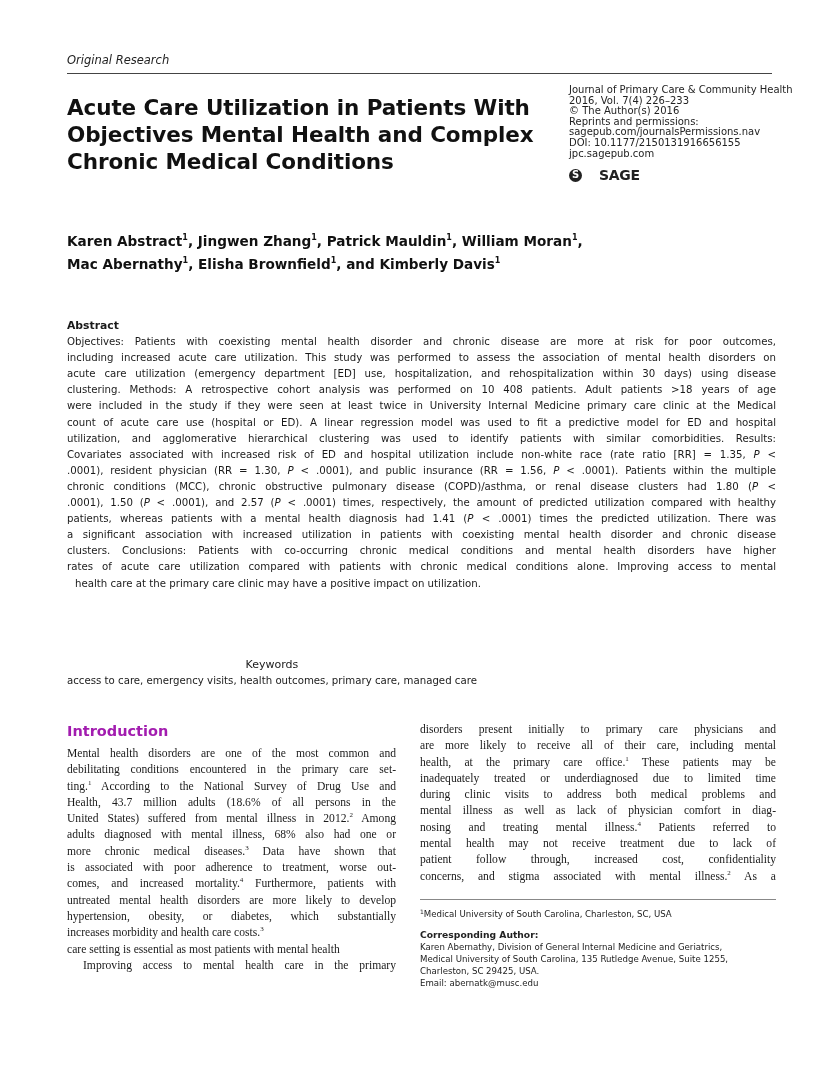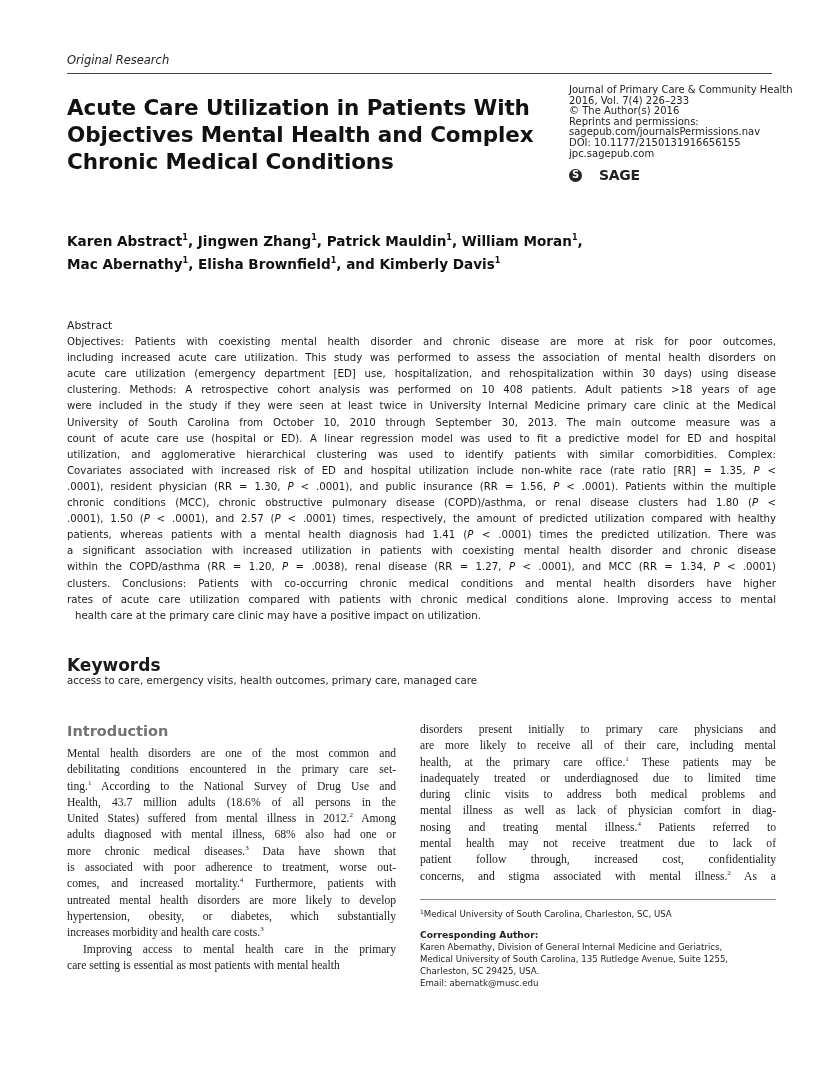--- a/index.html
+++ b/index.html
@@ -17,31 +17,31 @@
   .journal-info .jline { display: block; white-space: nowrap; }
   .sage-logo { position: absolute; left: 569px; top: 168px; display: flex; align-items: center; gap: 1px; }
   .sage-logo .sage-mark { width: 13px; height: 13px; border-radius: 50%; background: #222; color: #fff; font-size: 10px; font-weight: bold; display: flex; align-items: center; justify-content: center; line-height: 1; }
   .sage-logo .sage-text { font-size: 14px; font-weight: bold; color: #222; letter-spacing: -0.3px; line-height: 1; padding-left: 16px; }
 
   .authors { position: absolute; left: 67px; top: 228px; font-size: 13.6px; font-weight: bold; line-height: 19px; color: #111; }
   .authors .aline { display: block; white-space: nowrap; }
   .authors sup { font-size: 8px; vertical-align: 6px; font-weight: bold; }
 
   .abstract { position: absolute; left: 67px; top: 318px; width: 709px; font-size: 10.2px; line-height: 16.1px; color: #1a1a1a; }
-  .abstract .head { font-weight: normal; font-size: 10.8px; display: block; }
+  .abstract .head { font-weight: bold; font-size: 10.8px; display: block; }
   .abstract .aline { display: block; white-space: nowrap; text-align: justify; text-align-last: justify; }
   .abstract .aline.last { text-align-last: left; padding-left: 8px; }
   .abstract b { font-weight: normal; }
   .abstract i { font-style: italic; }
 
   .keywords { position: absolute; left: 67px; top: 657px; font-size: 10.2px; line-height: 16px; }
-  .keywords .head { font-weight: bold; font-size: 17px; display: block; }
+  .keywords .head { font-weight: normal; font-size: 11px; display: block; text-align: center; }
 
   .col-left { position: absolute; left: 67px; top: 722px; width: 329px; }
-  .intro-heading { font-size: 14.5px; font-weight: bold; color: #737373; margin: 0 0 6px 0; line-height: 18px; }
+  .intro-heading { font-size: 14.5px; font-weight: bold; color: #a21caf; margin: 0 0 6px 0; line-height: 18px; }
   .body-text { font-size: 11.6px; line-height: 16.3px; color: #1a1a1a; }
   .body-text .bline { display: block; white-space: nowrap; text-align: justify; text-align-last: justify; }
   .body-text .bline.last { text-align-last: left; }
   .body-text .bline.indent { padding-left: 16px; }
   .body-text sup { font-size: 7px; vertical-align: 5px; line-height: 0; }
 
   .col-right { position: absolute; left: 420px; top: 722px; width: 356px; }
 
   .foot-rule { position: absolute; left: 420px; top: 899px; width: 356px; border-top: 1px solid #888; }
   .affiliation { position: absolute; left: 420px; top: 906px; font-size: 8.6px; line-height: 12px; color: #222; }
@@ -82,30 +82,28 @@
 </div>
 
 <div class="abstract sans">
   <span class="head">Abstract</span>
   <div id="abstract-lines">
       <span class="aline"><b>Objectives:</b> Patients with coexisting mental health disorder and chronic disease are more at risk for poor outcomes,</span>
       <span class="aline">including increased acute care utilization. This study was performed to assess the association of mental health disorders on</span>
       <span class="aline">acute care utilization (emergency department [ED] use, hospitalization, and rehospitalization within 30 days) using disease</span>
       <span class="aline">clustering. <b>Methods:</b> A retrospective cohort analysis was performed on 10 408 patients. Adult patients &gt;18 years of age</span>
       <span class="aline">were included in the study if they were seen at least twice in University Internal Medicine primary care clinic at the Medical</span>
-      <span class="aline">University of South Carolina from October 10, 2010 through September 30, 2013. The main outcome measure was a</span>
       <span class="aline">count of acute care use (hospital or ED). A linear regression model was used to fit a predictive model for ED and hospital</span>
-      <span class="aline">utilization, and agglomerative hierarchical clustering was used to identify patients with similar comorbidities. <b>Complex:</b></span>
+      <span class="aline">utilization, and agglomerative hierarchical clustering was used to identify patients with similar comorbidities. <b>Results:</b></span>
       <span class="aline">Covariates associated with increased risk of ED and hospital utilization include non-white race (rate ratio [RR] = 1.35, <i>P</i> &lt;</span>
       <span class="aline">.0001), resident physician (RR = 1.30, <i>P</i> &lt; .0001), and public insurance (RR = 1.56, <i>P</i> &lt; .0001). Patients within the multiple</span>
       <span class="aline">chronic conditions (MCC), chronic obstructive pulmonary disease (COPD)/asthma, or renal disease clusters had 1.80 (<i>P</i> &lt;</span>
       <span class="aline">.0001), 1.50 (<i>P</i> &lt; .0001), and 2.57 (<i>P</i> &lt; .0001) times, respectively, the amount of predicted utilization compared with healthy</span>
       <span class="aline">patients, whereas patients with a mental health diagnosis had 1.41 (<i>P</i> &lt; .0001) times the predicted utilization. There was</span>
       <span class="aline">a significant association with increased utilization in patients with coexisting mental health disorder and chronic disease</span>
-      <span class="aline">within the COPD/asthma (RR = 1.20, <i>P</i> = .0038), renal disease (RR = 1.27, <i>P</i> &lt; .0001), and MCC (RR = 1.34, <i>P</i> &lt; .0001)</span>
       <span class="aline">clusters. <b>Conclusions:</b> Patients with co-occurring chronic medical conditions and mental health disorders have higher</span>
       <span class="aline">rates of acute care utilization compared with patients with chronic medical conditions alone. Improving access to mental</span>
       <span class="aline last">health care at the primary care clinic may have a positive impact on utilization.</span>
     </div>
 </div>
 
 <div class="keywords sans">
   <span class="head">Keywords</span>
   <span>access to care, emergency visits, health outcomes, primary care, managed care</span>
 </div>
@@ -118,22 +116,22 @@
       <span class="bline">ting.<sup>1</sup> According to the National Survey of Drug Use and</span>
       <span class="bline">Health, 43.7 million adults (18.6% of all persons in the</span>
       <span class="bline">United States) suffered from mental illness in 2012.<sup>2</sup> Among</span>
       <span class="bline">adults diagnosed with mental illness, 68% also had one or</span>
       <span class="bline">more chronic medical diseases.<sup>3</sup> Data have shown that</span>
       <span class="bline">is associated with poor adherence to treatment, worse out-</span>
       <span class="bline">comes, and increased mortality.<sup>4</sup> Furthermore, patients with</span>
       <span class="bline">untreated mental health disorders are more likely to develop</span>
       <span class="bline">hypertension, obesity, or diabetes, which substantially</span>
       <span class="bline last">increases morbidity and health care costs.<sup>3</sup></span>
+      <span class="bline last">care setting is essential as most patients with mental health</span>
       <span class="bline indent">Improving access to mental health care in the primary</span>
-      <span class="bline last">care setting is essential as most patients with mental health</span>
     </div>
 </div>
 
 <div class="col-right">
   <div class="body-text serif" id="intro-right">
       <span class="bline">disorders present initially to primary care physicians and</span>
       <span class="bline">are more likely to receive all of their care, including mental</span>
       <span class="bline">health, at the primary care office.<sup>1</sup> These patients may be</span>
       <span class="bline">inadequately treated or underdiagnosed due to limited time</span>
       <span class="bline">during clinic visits to address both medical problems and</span>

